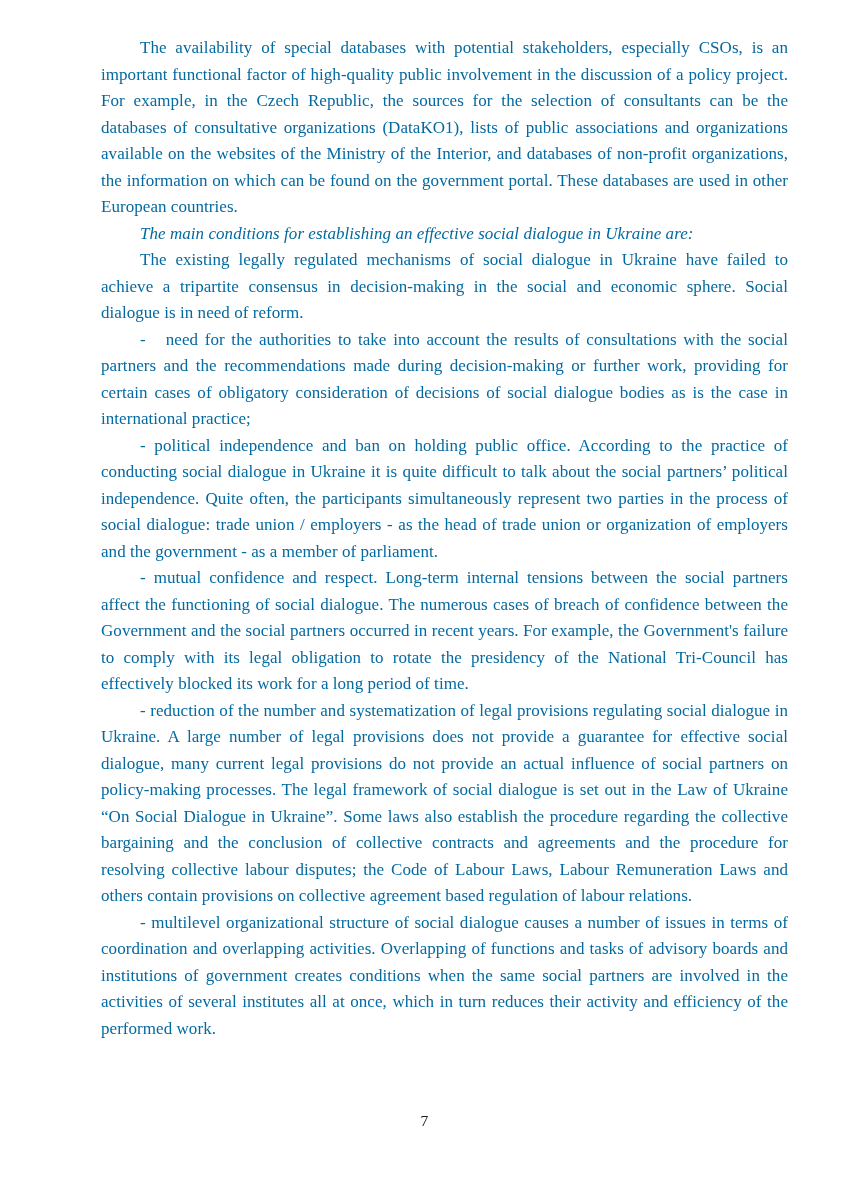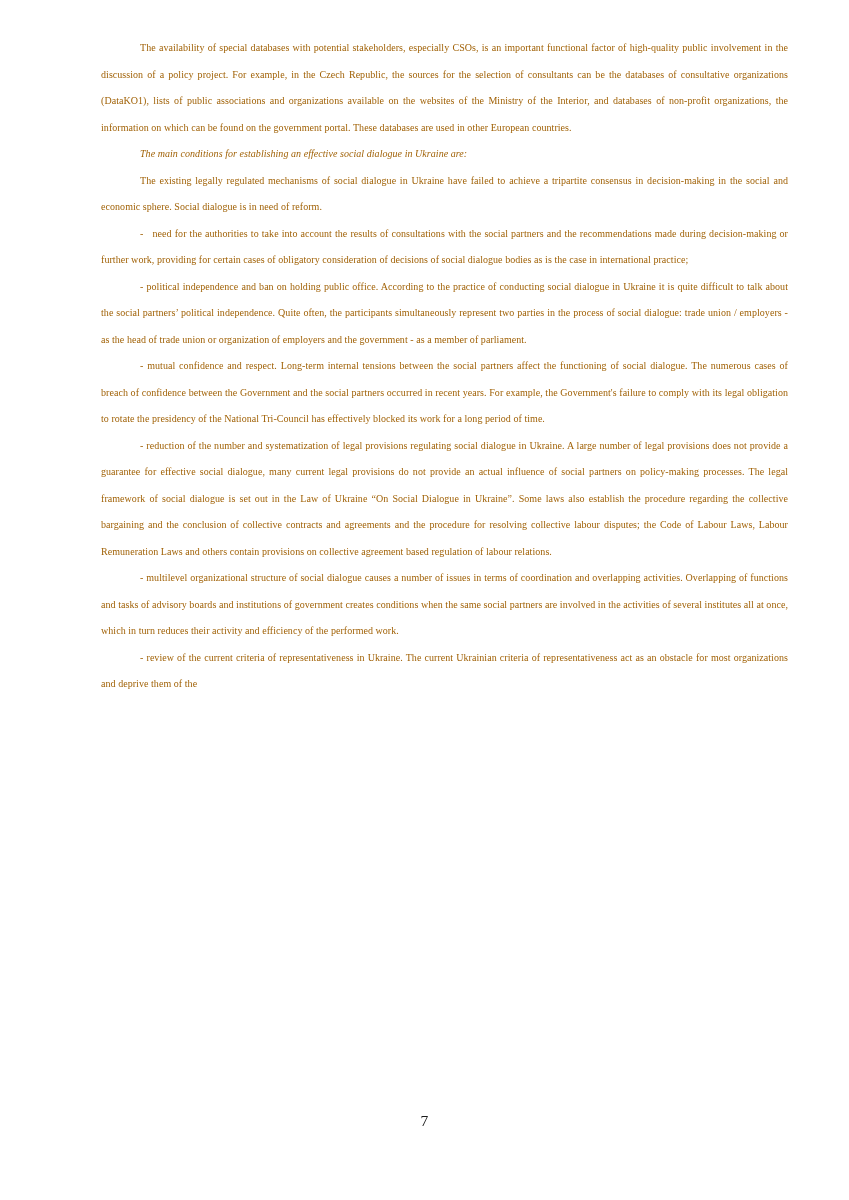--- a/index.html
+++ b/index.html
@@ -12,23 +12,23 @@
       height: 1200px;
       position: relative;
       overflow: hidden;
     }
     .page {
       position: absolute;
       left: 101px;
       top: 35px;
       width: 687px;
       font-family: "Liberation Serif", "DejaVu Serif", serif;
-      font-size: 10px;
+      font-size: 17px;
       line-height: 26.5px;
-      color: #a16207;
+      color: #0369a1;
     }
     .para {
       margin: 0;
       text-align: justify;
       text-indent: 39px;
       letter-spacing: 0.05px;
     }
     .para.italic {
       font-style: italic;
     }
@@ -49,16 +49,15 @@
 
 <div class="page">
   <p class="para">The availability of special databases with potential stakeholders, especially CSOs, is an important functional factor of high-quality public involvement in the discussion of a policy project. For example, in the Czech Republic, the sources for the selection of consultants can be the databases of consultative organizations (DataKO1), lists of public associations and organizations available on the websites of the Ministry of the Interior, and databases of non-profit organizations, the information on which can be found on the government portal. These databases are used in other European countries.</p>
   <p class="para italic">The main conditions for establishing an effective social dialogue in Ukraine are:</p>
   <p class="para">The existing legally regulated mechanisms of social dialogue in Ukraine have failed to achieve a tripartite consensus in decision-making in the social and economic sphere. Social dialogue is in need of reform.</p>
   <p class="para">-&nbsp;&nbsp; need for the authorities to take into account the results of consultations with the social partners and the recommendations made during decision-making or further work, providing for certain cases of obligatory consideration of decisions of social dialogue bodies as is the case in international practice;</p>
   <p class="para">- political independence and ban on holding public office. According to the practice of conducting social dialogue in Ukraine it is quite difficult to talk about the social partners’ political independence. Quite often, the participants simultaneously represent two parties in the process of social dialogue: trade union / employers - as the head of trade union or organization of employers and the government - as a member of parliament.</p>
   <p class="para">- mutual confidence and respect. Long-term internal tensions between the social partners affect the functioning of social dialogue. The numerous cases of breach of confidence between the Government and the social partners occurred in recent years. For example, the Government's failure to comply with its legal obligation to rotate the presidency of the National Tri-Council has effectively blocked its work for a long period of time.</p>
   <p class="para">- reduction of the number and systematization of legal provisions regulating social dialogue in Ukraine. A large number of legal provisions does not provide a guarantee for effective social dialogue, many current legal provisions do not provide an actual influence of social partners on policy-making processes. The legal framework of social dialogue is set out in the Law of Ukraine “On Social Dialogue in Ukraine”. Some laws also establish the procedure regarding the collective bargaining and the conclusion of collective contracts and agreements and the procedure for resolving collective labour disputes; the Code of Labour Laws, Labour Remuneration Laws and others contain provisions on collective agreement based regulation of labour relations.</p>
   <p class="para">- multilevel organizational structure of social dialogue causes a number of issues in terms of coordination and overlapping activities. Overlapping of functions and tasks of advisory boards and institutions of government creates conditions when the same social partners are involved in the activities of several institutes all at once, which in turn reduces their activity and efficiency of the performed work.</p>
-  <p class="para">- review of the current criteria of representativeness in Ukraine. The current Ukrainian criteria of representativeness act as an obstacle for most organizations and deprive them of the</p>
 </div>
 
 <div class="page-number">7</div>
 
 </body></html>

